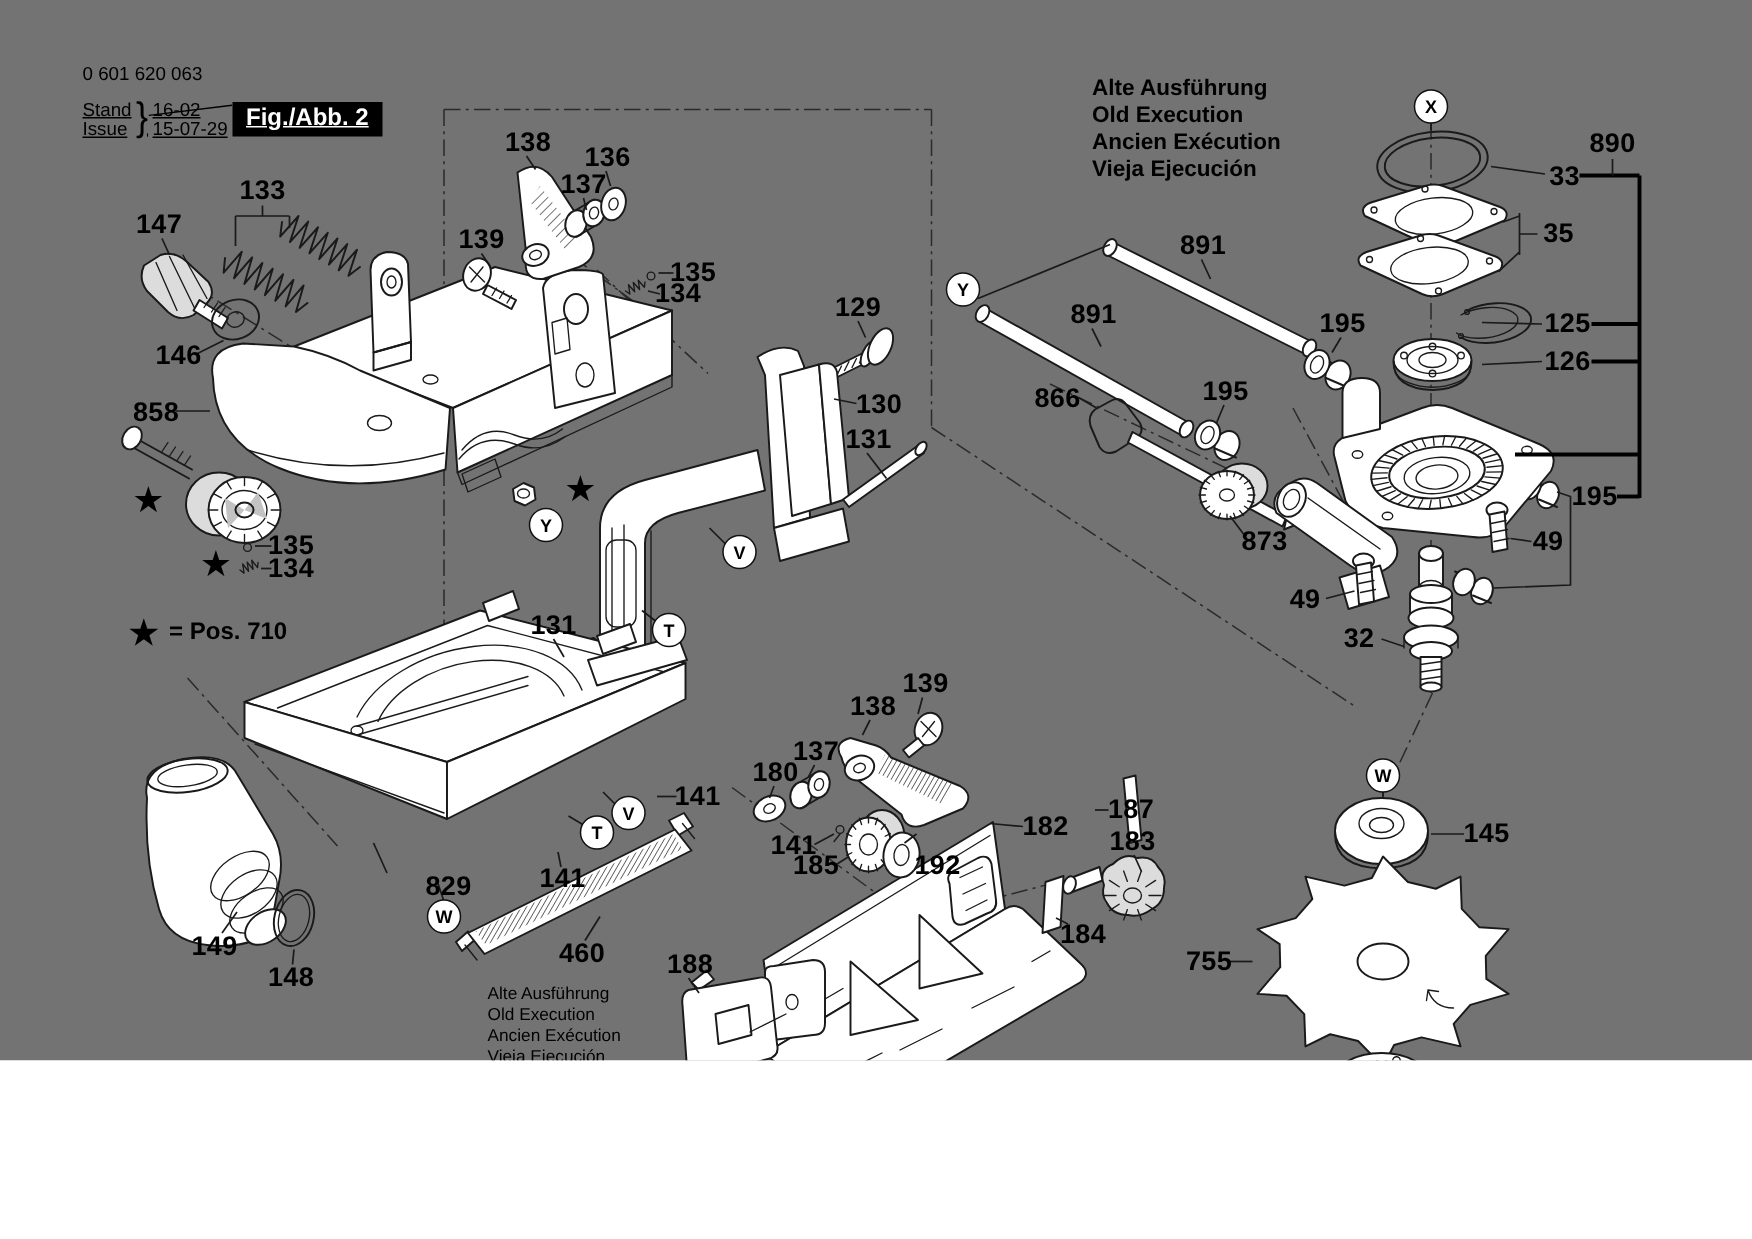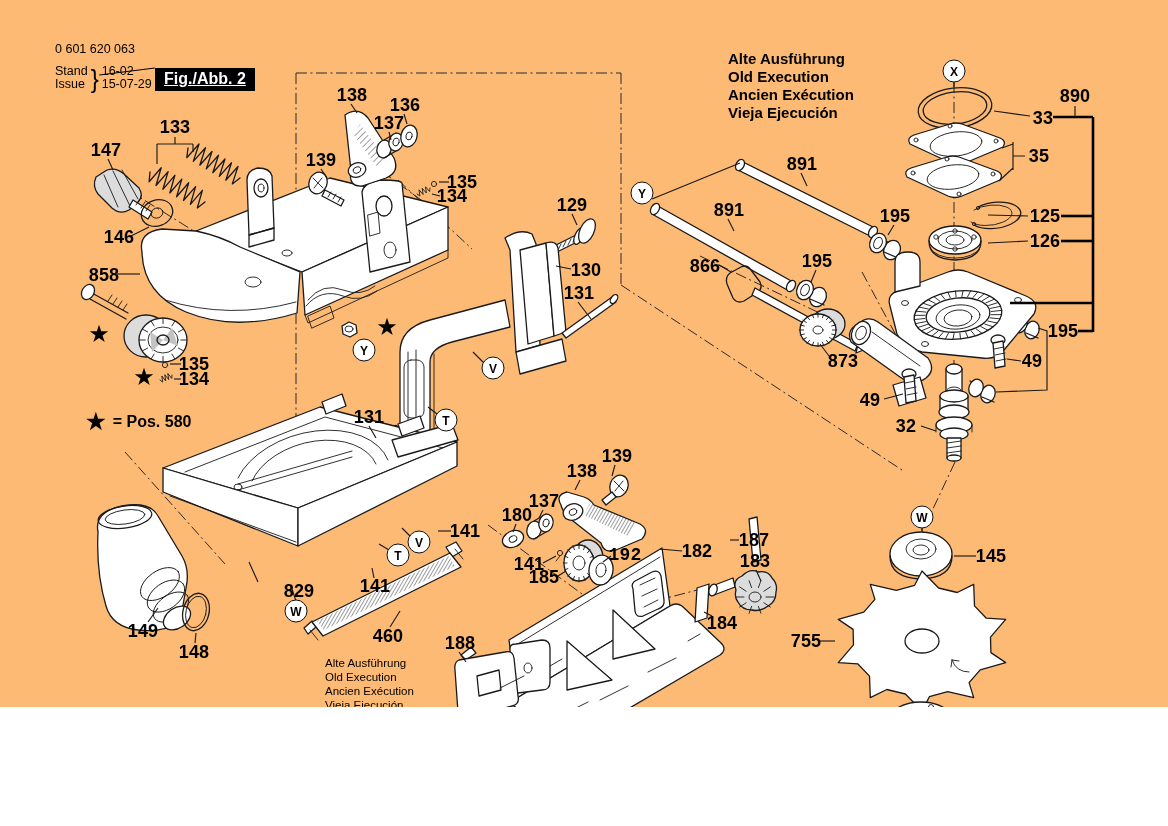--- a/index.html
+++ b/index.html
@@ -1,36 +1,36 @@
 <!DOCTYPE html>
 <html><head>
 <meta charset="utf-8">
 <style>
   html,body{margin:0;padding:0;background:#fff;}
-  .page{position:relative;width:1168px;height:707px;background:#fdba74;overflow:hidden;
+  .page{position:relative;width:1168px;height:707px;background:#737373;overflow:hidden;
         font-family:"Liberation Sans",sans-serif;color:#000;}
   svg{position:absolute;left:0;top:0;}
   .ink{stroke:#1a1a1a;fill:none;stroke-width:1.3;stroke-linejoin:round;stroke-linecap:round;}
   .thin{stroke-width:0.9;}
   .fw{fill:#ffffff;}
   .fg{fill:#dcdcdc;}
   .fg2{fill:#c3c3c3;}
   .ld{stroke:#1a1a1a;stroke-width:1.15;fill:none;}
   .bk{stroke:#000;stroke-width:2.6;fill:none;}
   .cl{stroke:#2a2a2a;stroke-width:1;fill:none;stroke-dasharray:11 3.5 2 3.5;}
   .overlay{position:absolute;left:0;top:0;width:100%;height:100%;}
   .plabel{position:absolute;transform:translate(-50%,-50%);font-weight:bold;font-size:18px;
           letter-spacing:0.2px;white-space:nowrap;}
   .marker{position:absolute;transform:translate(-50%,-50%);width:21px;height:21px;border:1.5px solid #111;
           border-radius:50%;background:#fff;display:flex;align-items:center;justify-content:center;
           font-size:12px;font-weight:bold;}
   .star{position:absolute;transform:translate(-50%,-50%);font-size:24px;color:#000;line-height:1;}
   .docinfo{position:absolute;left:55px;top:42px;font-size:12.5px;white-space:nowrap;}
   .pn{margin-bottom:9px;}
-  .standissue{display:flex;align-items:flex-start;gap:2px;}
+  .standissue{display:flex;align-items:flex-end;gap:2px;text-decoration:underline;}
   .si-col{display:flex;flex-direction:column;line-height:13px;}
   .brace{font-size:24px;font-weight:300;transform:scaleY(1.1);padding:0 1px;}
   .strike{position:relative;display:inline-block;}
   .strike::after{content:"";position:absolute;left:-3px;right:-3px;top:46%;border-top:1.6px solid #000;
           transform:rotate(-7deg);}
   .figbox{position:absolute;left:155px;top:68px;background:#000;color:#fff;font-weight:bold;
           font-size:16px;padding:2px 9px 3px 9px;white-space:nowrap;text-decoration:underline;}
   .note{position:absolute;white-space:nowrap;}
   .note-top{left:728px;top:50px;font-size:15px;font-weight:bold;line-height:18px;}
   .note-bottom{left:325px;top:656px;font-size:11.5px;line-height:14px;}
@@ -441,21 +441,21 @@
       <span class="strike">16-02</span>
       <span>15-07-29</span>
     </div>
   </div>
 </div>
 
 <div class="figbox">Fig./Abb. 2</div>
 
 <div class="starlegend">
   <span class="glyph">★</span>
-  <span>= Pos. 580</span>
+  <span>= Pos. 710</span>
 </div>
 
 <div class="note note-top">
   <div>Alte Ausführung</div>
   <div>Old Execution</div>
   <div>Ancien Exécution</div>
   <div>Vieja Ejecución</div>
 </div>
 
 <div class="note note-bottom">
@@ -490,21 +490,21 @@
       <div class="plabel" style="left: 143px; top: 631px;">149</div>
       <div class="plabel" style="left: 194px; top: 652px;">148</div>
       <div class="plabel" style="left: 460px; top: 643px;">188</div>
       <div class="plabel" style="left: 440px; top: 750px;">181</div>
       <div class="plabel" style="left: 517px; top: 515px;">180</div>
       <div class="plabel" style="left: 544px; top: 501px;">137</div>
       <div class="plabel" style="left: 582px; top: 471px;">138</div>
       <div class="plabel" style="left: 617px; top: 456px;">139</div>
       <div class="plabel" style="left: 529px; top: 564px;">141</div>
       <div class="plabel" style="left: 544px; top: 577px;">185</div>
-      <div class="plabel" style="left: 625px; top: 555px; font-family: Liberation Mono, monospace;">192</div>
+      <div class="plabel" style="left: 625px; top: 577px;">192</div>
       <div class="plabel" style="left: 697px; top: 551px;">182</div>
       <div class="plabel" style="left: 754px; top: 540px;">187</div>
       <div class="plabel" style="left: 755px; top: 561px;">183</div>
       <div class="plabel" style="left: 722px; top: 623px;">184</div>
       <div class="plabel" style="left: 802px; top: 164px;">891</div>
       <div class="plabel" style="left: 729px; top: 210px;">891</div>
       <div class="plabel" style="left: 705px; top: 266px; text-align: center;">866</div>
       <div class="plabel" style="left: 895px; top: 216px;">195</div>
       <div class="plabel" style="left: 817px; top: 261px;">195</div>
       <div class="plabel" style="left: 843px; top: 361px;">873</div>

